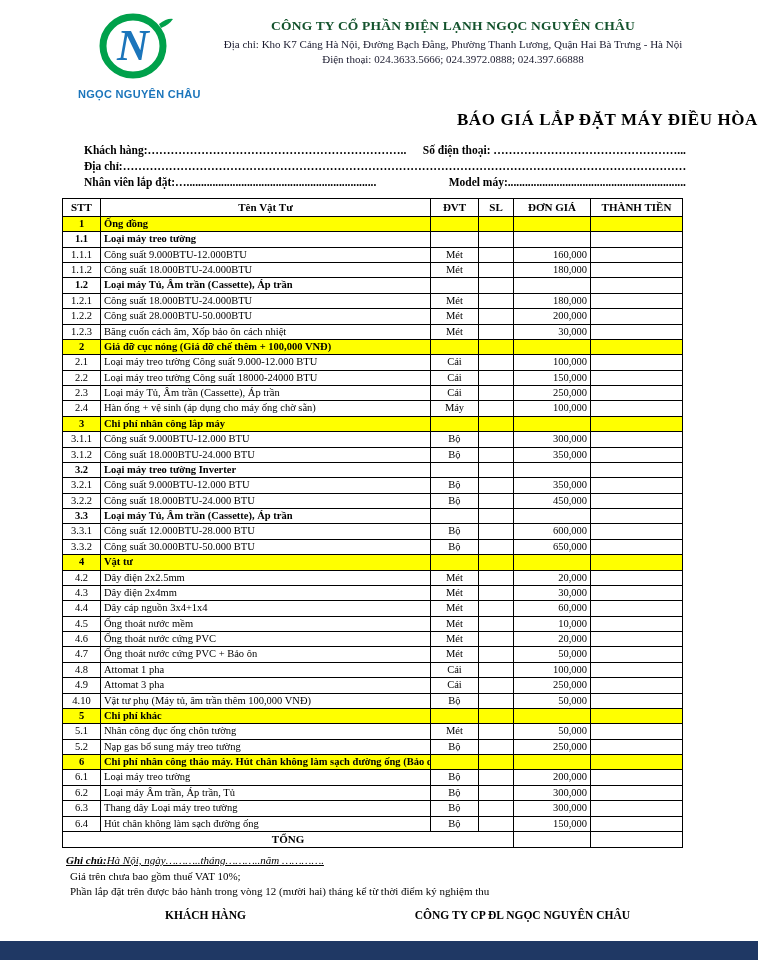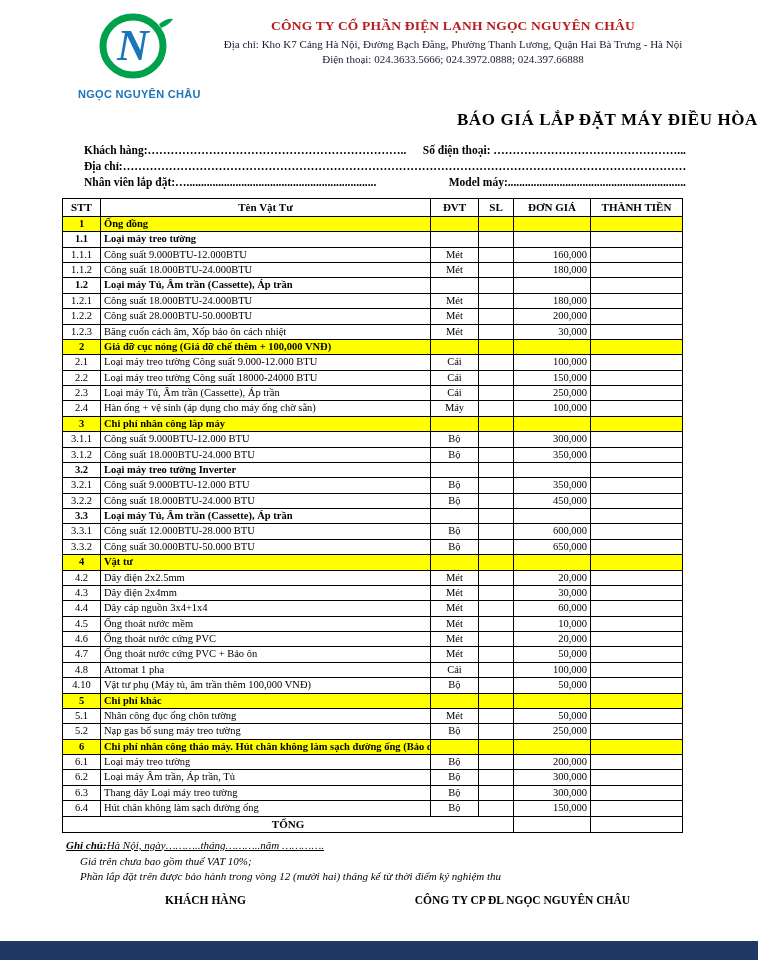--- a/index.html
+++ b/index.html
@@ -34,21 +34,21 @@
     white-space: nowrap;
   }
   .company-info {
     flex: 1;
     text-align: center;
     padding-top: 8px;
   }
   .company-name {
     font-size: 13.5px;
     font-weight: bold;
-    color: #b91c1c;
+    color: #14532d;
     letter-spacing: 0.2px;
     margin-bottom: 4px;
   }
   .company-address, .company-phone {
     font-size: 11px;
     color: #1a1a2e;
     margin-bottom: 3px;
   }
   
   .doc-title {
@@ -111,22 +111,21 @@
     font-weight: bold;
     font-style: italic;
     text-decoration: underline;
   }
   .date-line {
     font-style: italic;
     margin-right: 14px;
     text-decoration: underline;
   }
   .note {
-    font-style: italic;
-    margin-left: 14px;
+    margin-left: 4px;
     line-height: 15px;
   }
   .signatures {
     display: flex;
     margin-top: 10px;
     font-weight: bold;
     font-size: 11.5px;
   }
   .sign-left  { width: 44%; text-align: center; }
   .sign-right { width: 56%; text-align: center; }
@@ -429,20 +428,28 @@
         </tr>
         <tr class="row-item">
           <td class="c">4.8</td>
           <td class="l">Attomat 1 pha</td>
           <td class="c">Cái</td>
           <td class="c"></td>
           <td class="r">100,000</td>
           <td class="r"></td>
         </tr>
         <tr class="row-item">
+          <td class="c">4.9</td>
+          <td class="l">Attomat 3 pha</td>
+          <td class="c">Cái</td>
+          <td class="c"></td>
+          <td class="r">250,000</td>
+          <td class="r"></td>
+        </tr>
+        <tr class="row-item">
           <td class="c">4.10</td>
           <td class="l">Vật tư phụ (Máy tủ, âm trần thêm 100,000 VNĐ)</td>
           <td class="c">Bộ</td>
           <td class="c"></td>
           <td class="r">50,000</td>
           <td class="r"></td>
         </tr>
         <tr class="row-section">
           <td class="c">5</td>
           <td class="l">Chi phí khác</td>

